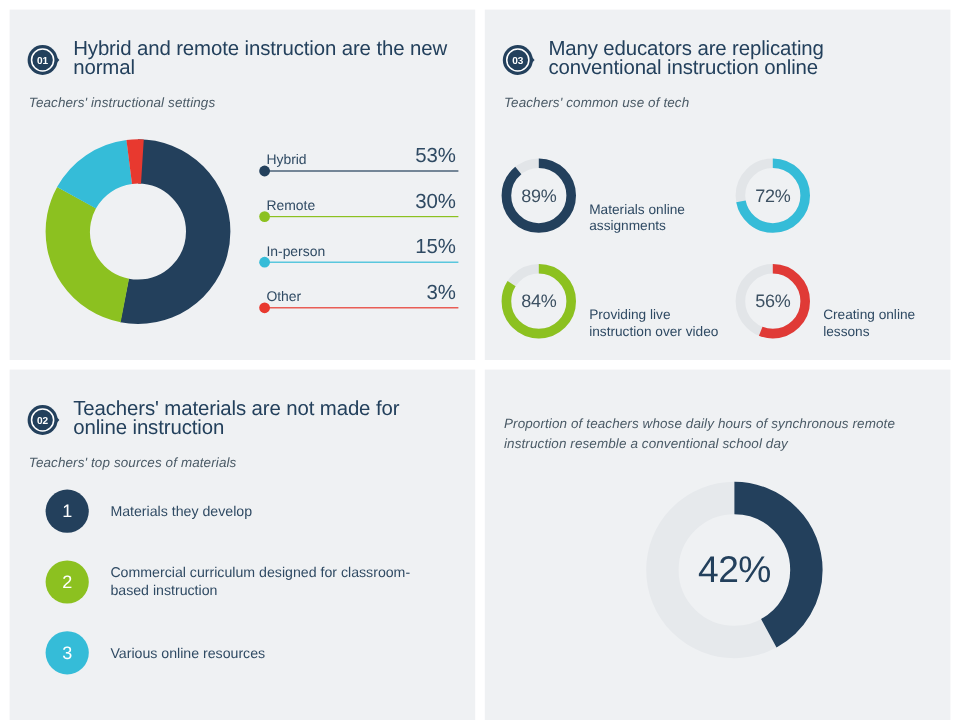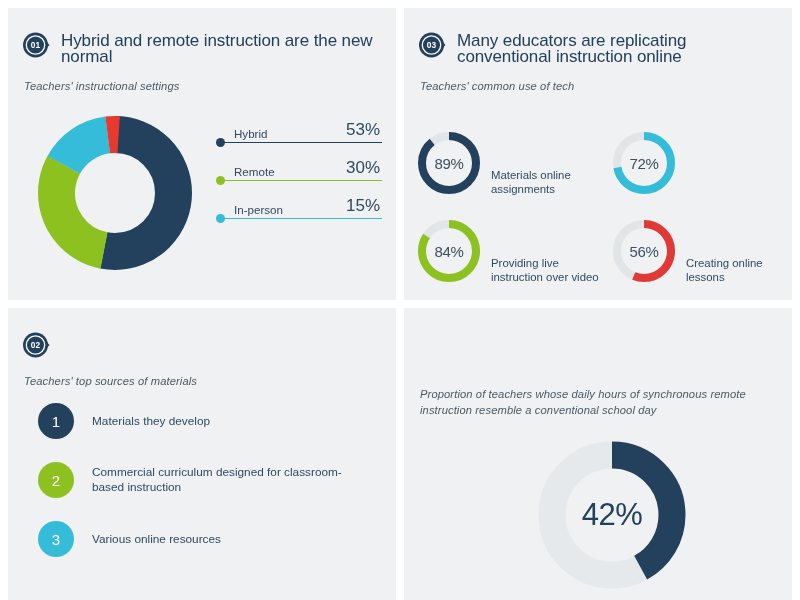--- a/index.html
+++ b/index.html
@@ -28,21 +28,21 @@
   .panel {
     background: #eff1f3;
     position: relative;
     box-sizing: border-box;
     overflow: hidden;
   }
 
   
   .panel-head {
     display: flex;
-    align-items: flex-start;
+    align-items: flex-end;
     padding: 22px 16px 0 14px;
   }
   .badge {
     position: relative;
     flex: 0 0 auto;
     width: 28px;
     height: 28px;
     margin-right: 11px;
     margin-top: 1px;
   }
@@ -94,21 +94,21 @@
   .legend-dot {
     position: absolute;
     left: 0;
     bottom: 5px;
     width: 9px;
     height: 9px;
     border-radius: 50%;
   }
   .legend-label {
     position: absolute;
-    left: 18px;
+    left: 6px;
     bottom: 12px;
     font-size: 11.6px;
     color: #2f4a63;
   }
   .legend-value {
     position: absolute;
     right: 2px;
     bottom: 12px;
     font-size: 17px;
     color: #2f4a63;
@@ -258,20 +258,26 @@
           <div class="legend-value">30%</div>
         </div>
 
         <div class="legend-row">
           <div class="legend-line" style="background:#35bcd8"></div>
           <div class="legend-dot" style="background:#35bcd8"></div>
           <div class="legend-label">In-person</div>
           <div class="legend-value">15%</div>
         </div>
 
+        <div class="legend-row">
+          <div class="legend-line" style="background:#e8392f"></div>
+          <div class="legend-dot" style="background:#e8392f"></div>
+          <div class="legend-label">Other</div>
+          <div class="legend-value">3%</div>
+        </div>
 
       </div>
     </div>
   </div>
 
   <div class="panel">
     <div class="panel-head">
       <div class="badge">
         <svg width="28" height="28" viewBox="0 0 28 28">
           <path d="M22 8 L27.5 14 L22 20 Z" fill="#23405c"></path>
@@ -344,20 +350,21 @@
   <div class="panel">
     <div class="panel-head">
       <div class="badge">
         <svg width="28" height="28" viewBox="0 0 28 28">
           <path d="M22 8 L27.5 14 L22 20 Z" fill="#23405c"></path>
           <circle cx="13.5" cy="14" r="12.5" fill="#23405c"></circle>
           <circle cx="13.5" cy="14" r="9.2" fill="none" stroke="#ffffff" stroke-width="1.3"></circle>
           <text x="13.5" y="17.3" text-anchor="middle" font-family="Liberation Sans, sans-serif" font-size="8.4" font-weight="700" fill="#ffffff">02</text>
         </svg>
       </div>
+      <div class="panel-title">Teachers' materials are not made for online instruction</div>
     </div>
 
     <div class="subtitle">Teachers' top sources of materials</div>
 
     <div class="rank-list">
 
       <div class="rank-row">
         <div class="rank-circle" style="background:#23405c">
           <span>1</span>
         </div>
@@ -375,21 +382,21 @@
         <div class="rank-circle" style="background:#35bcd8">
           <span>3</span>
         </div>
         <div class="rank-text">Various online resources</div>
       </div>
 
     </div>
   </div>
 
   <div class="panel">
-    <div class="subtitle" style="padding-top:38px; max-width:340px;margin-top:40px;">Proportion of teachers whose daily hours of synchronous remote instruction resemble a conventional school day</div>
+    <div class="subtitle" style="padding-top:38px; max-width:340px;">Proportion of teachers whose daily hours of synchronous remote instruction resemble a conventional school day</div>
 
     <div class="big-wrap">
       <div class="big-donut">
         <svg width="150" height="150" viewBox="0 0 150 150">
           <g transform="translate(75,75)">
             <circle r="60" fill="none" stroke="#e6e9ec" stroke-width="27"></circle>
             <circle r="60" fill="none" stroke="#23405c" stroke-width="27" stroke-dasharray="158.3 218.7" transform="rotate(-90)"></circle>
           </g>
         </svg>
       </div>

